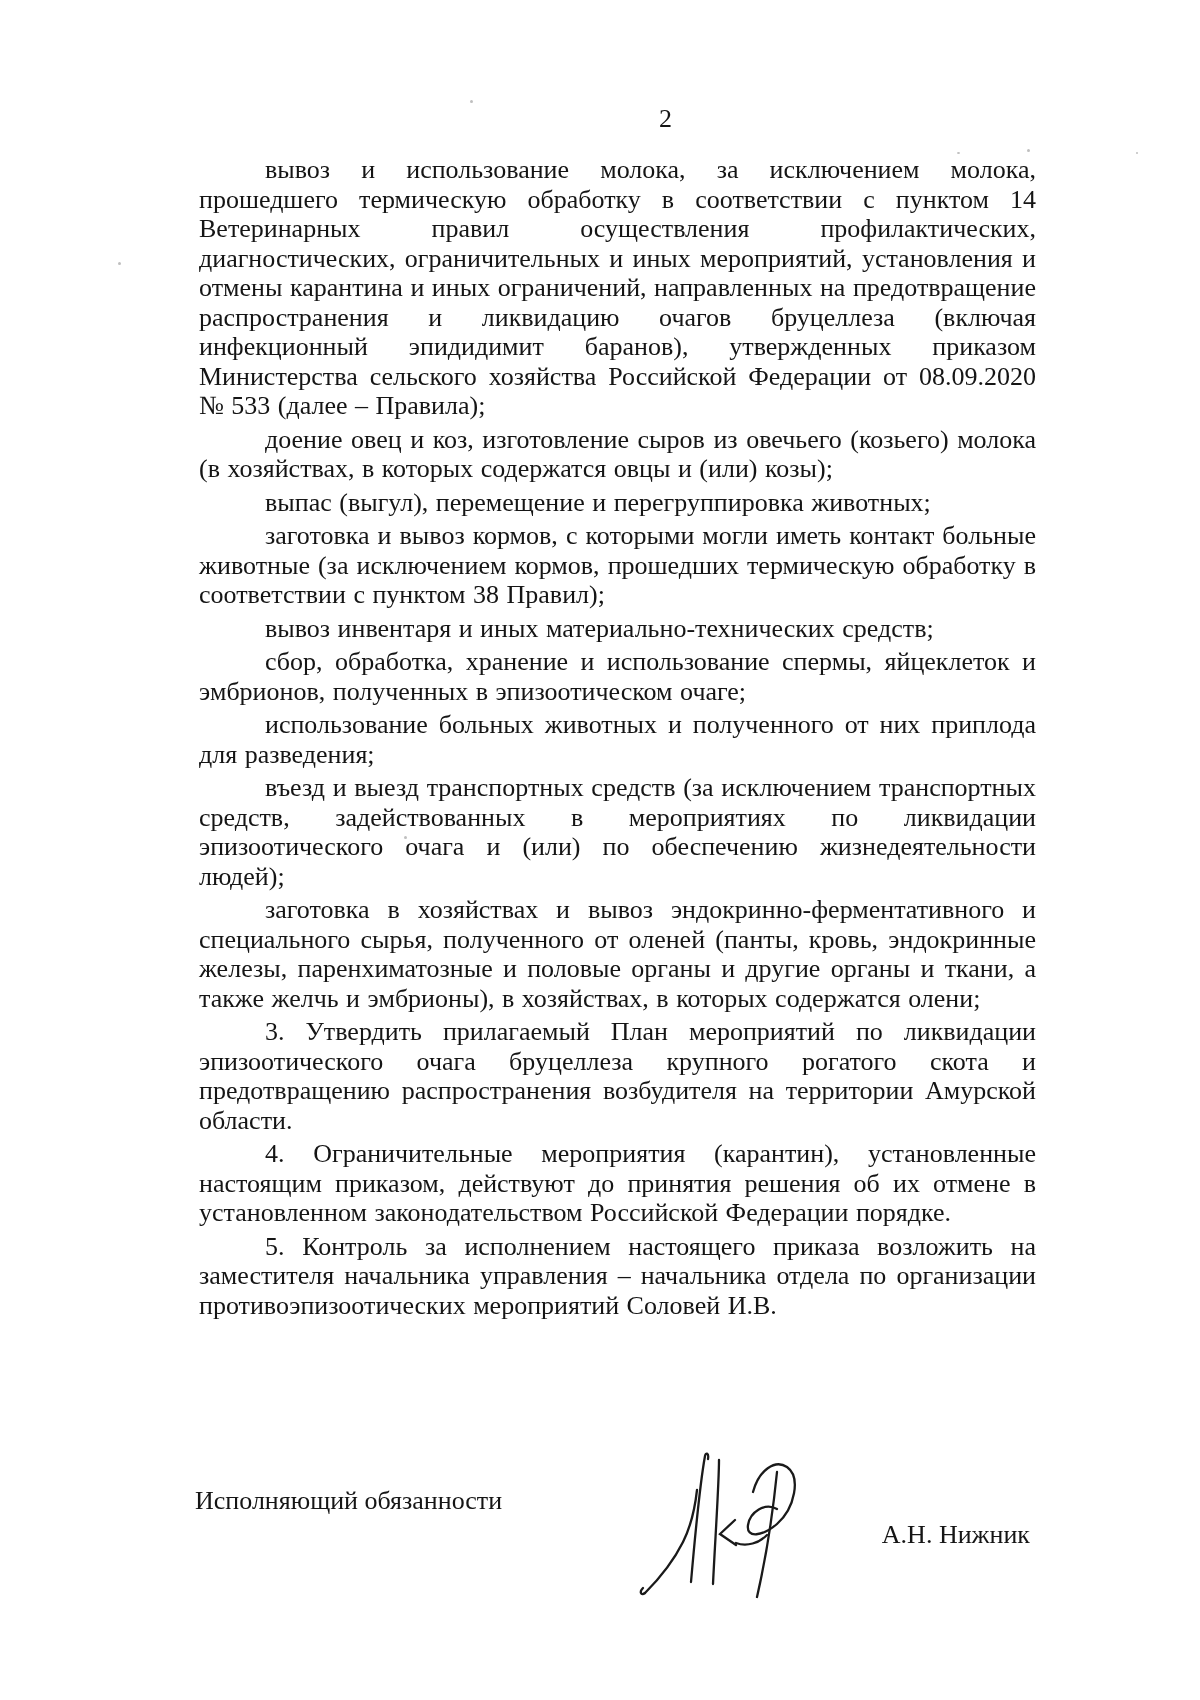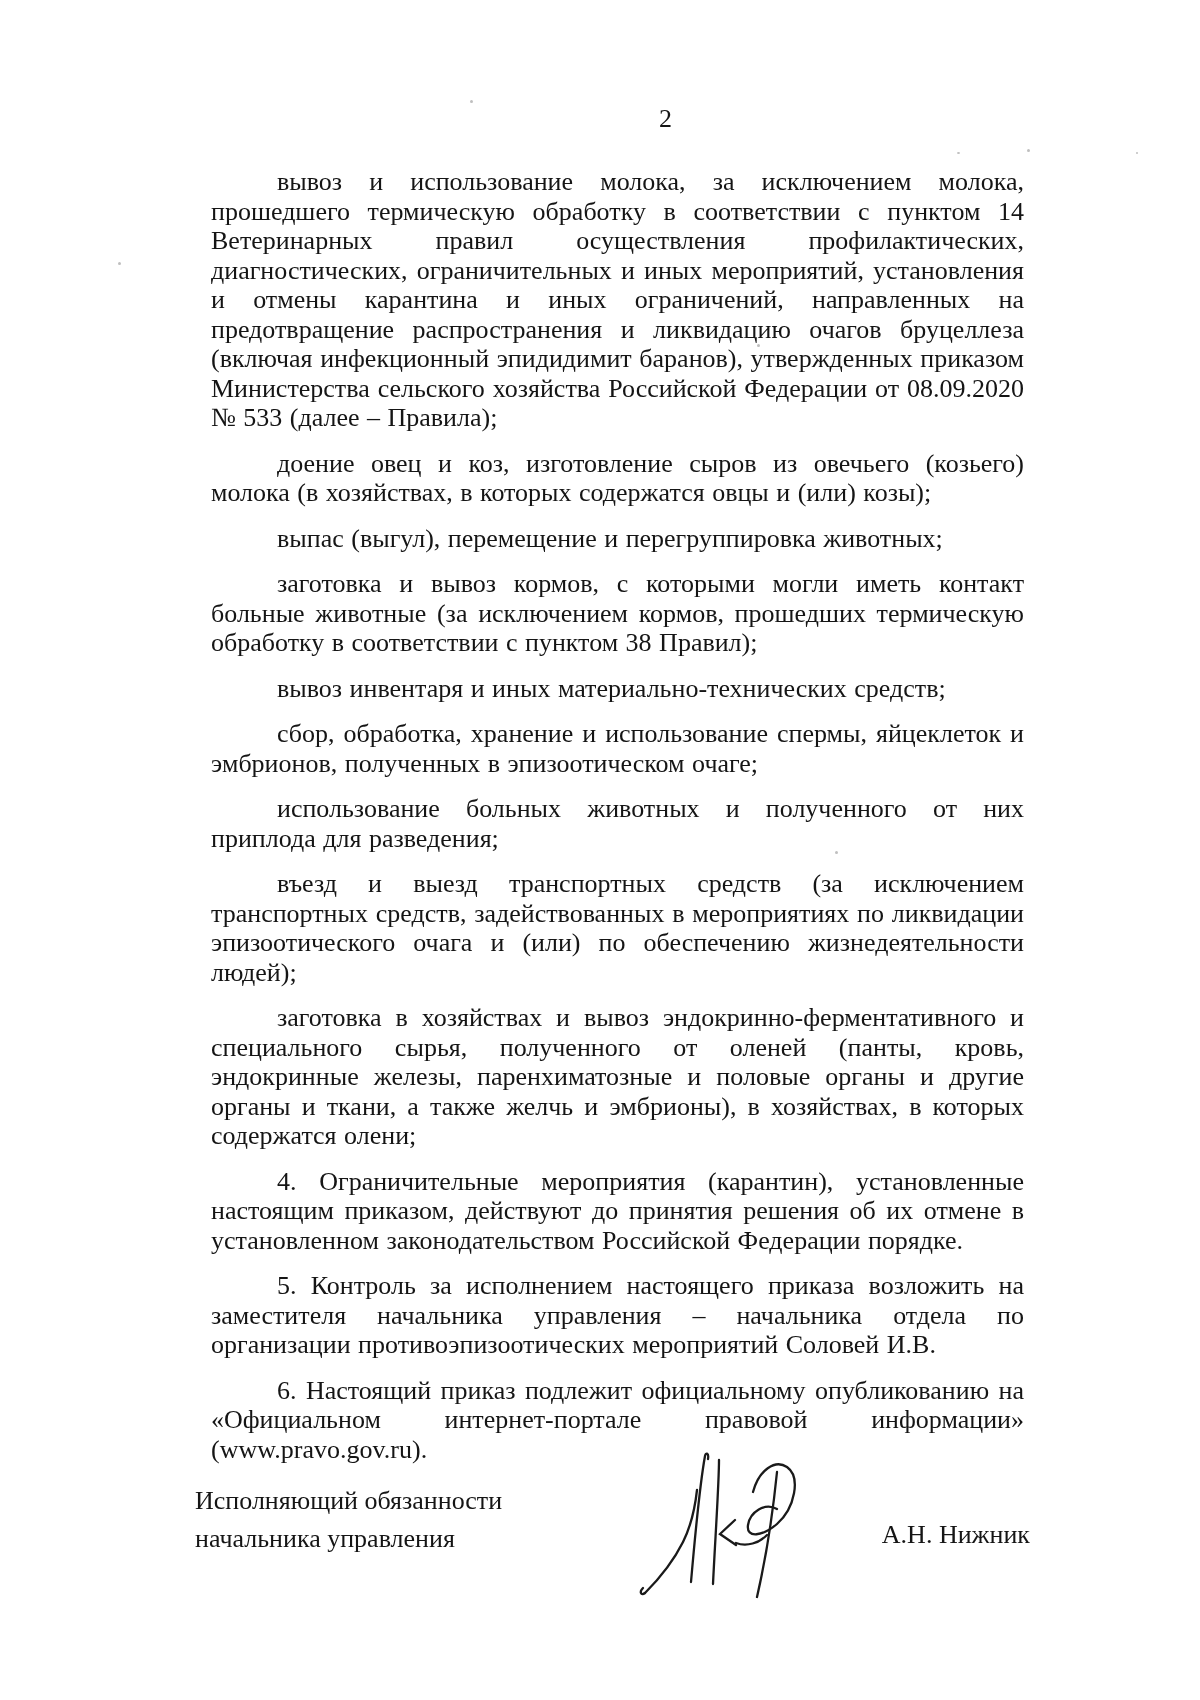--- a/index.html
+++ b/index.html
@@ -34,21 +34,21 @@
   .body-text {
     position: absolute;
     top: 151px;
     left: 195px;
     width: 845px;
     font-size: 26px;
     line-height: 29.5px;
     text-align: justify;
   }
   .body-text p {
-    margin: 16px;
+    margin: 4px;
     padding: 0;
     text-indent: 66px;
     word-spacing: 1px;
   }
   .signoff {
     position: absolute;
     top: 1482px;
     left: 195px;
     width: 845px;
     font-size: 26px;
@@ -90,29 +90,28 @@
   <div class="body-text">
     <p>вывоз и использование молока, за исключением молока, прошедшего термическую обработку в соответствии с пунктом 14 Ветеринарных правил осуществления профилактических, диагностических, ограничительных и иных мероприятий, установления и отмены карантина и иных ограничений, направленных на предотвращение распространения и ликвидацию очагов бруцеллеза (включая инфекционный эпидидимит баранов), утвержденных приказом Министерства сельского хозяйства Российской Федерации от 08.09.2020 № 533 (далее – Правила);</p>
     <p>доение овец и коз, изготовление сыров из овечьего (козьего) молока (в хозяйствах, в которых содержатся овцы и (или) козы);</p>
     <p>выпас (выгул), перемещение и перегруппировка животных;</p>
     <p>заготовка и вывоз кормов, с которыми могли иметь контакт больные животные (за исключением кормов, прошедших термическую обработку в соответствии с пунктом 38 Правил);</p>
     <p>вывоз инвентаря и иных материально-технических средств;</p>
     <p>сбор, обработка, хранение и использование спермы, яйцеклеток и эмбрионов, полученных в эпизоотическом очаге;</p>
     <p>использование больных животных и полученного от них приплода для разведения;</p>
     <p>въезд и выезд транспортных средств (за исключением транспортных средств, задействованных в мероприятиях по ликвидации эпизоотического очага и (или) по обеспечению жизнедеятельности людей);</p>
     <p>заготовка в хозяйствах и вывоз эндокринно-ферментативного и специального сырья, полученного от оленей (панты, кровь, эндокринные железы, паренхиматозные и половые органы и другие органы и ткани, а также желчь и эмбрионы), в хозяйствах, в которых содержатся олени;</p>
+    <p>3. Утвердить прилагаемый План мероприятий по ликвидации эпизоотического очага бруцеллеза крупного рогатого скота и предотвращению распространения возбудителя на территории Амурской области.</p>
     <p>4. Ограничительные мероприятия (карантин), установленные настоящим приказом, действуют до принятия решения об их отмене в установленном законодательством Российской Федерации порядке.</p>
     <p>5. Контроль за исполнением настоящего приказа возложить на заместителя начальника управления – начальника отдела по организации противоэпизоотических мероприятий Соловей И.В.</p>
-    <p>6. Настоящий приказ подлежит официальному опубликованию на «Официальном интернет-портале правовой информации» (www.pravo.gov.ru).</p>
   </div>
 
   <div class="signoff">
     <div class="signoff-left">
       <div>Исполняющий обязанности</div>
-      <div>начальника управления</div>
     </div>
 
     <div class="signature-wrap">
       <svg width="190" height="150" viewBox="0 0 190 150" xmlns="http://www.w3.org/2000/svg" fill="none" stroke="#1a1a1a" stroke-width="2.3" stroke-linecap="round">
         <path d="M12,143 C26,129 40,112 50,92 C58,76 62,58 64,40"></path>
         <path d="M58,132 C62,86 68,28 72,6 C73,2 76,3 75,9"></path>
         <path d="M80,134 C82,92 86,34 86,10"></path>
         <path d="M102,70 L87,84 L103,95"></path>
         <path d="M103,93 C114,97 126,93 134,85"></path>
         <path d="M120,42 C126,20 142,9 154,17 C168,27 162,58 144,74 C130,86 113,89 115,75 C117,62 132,52 144,59"></path>

